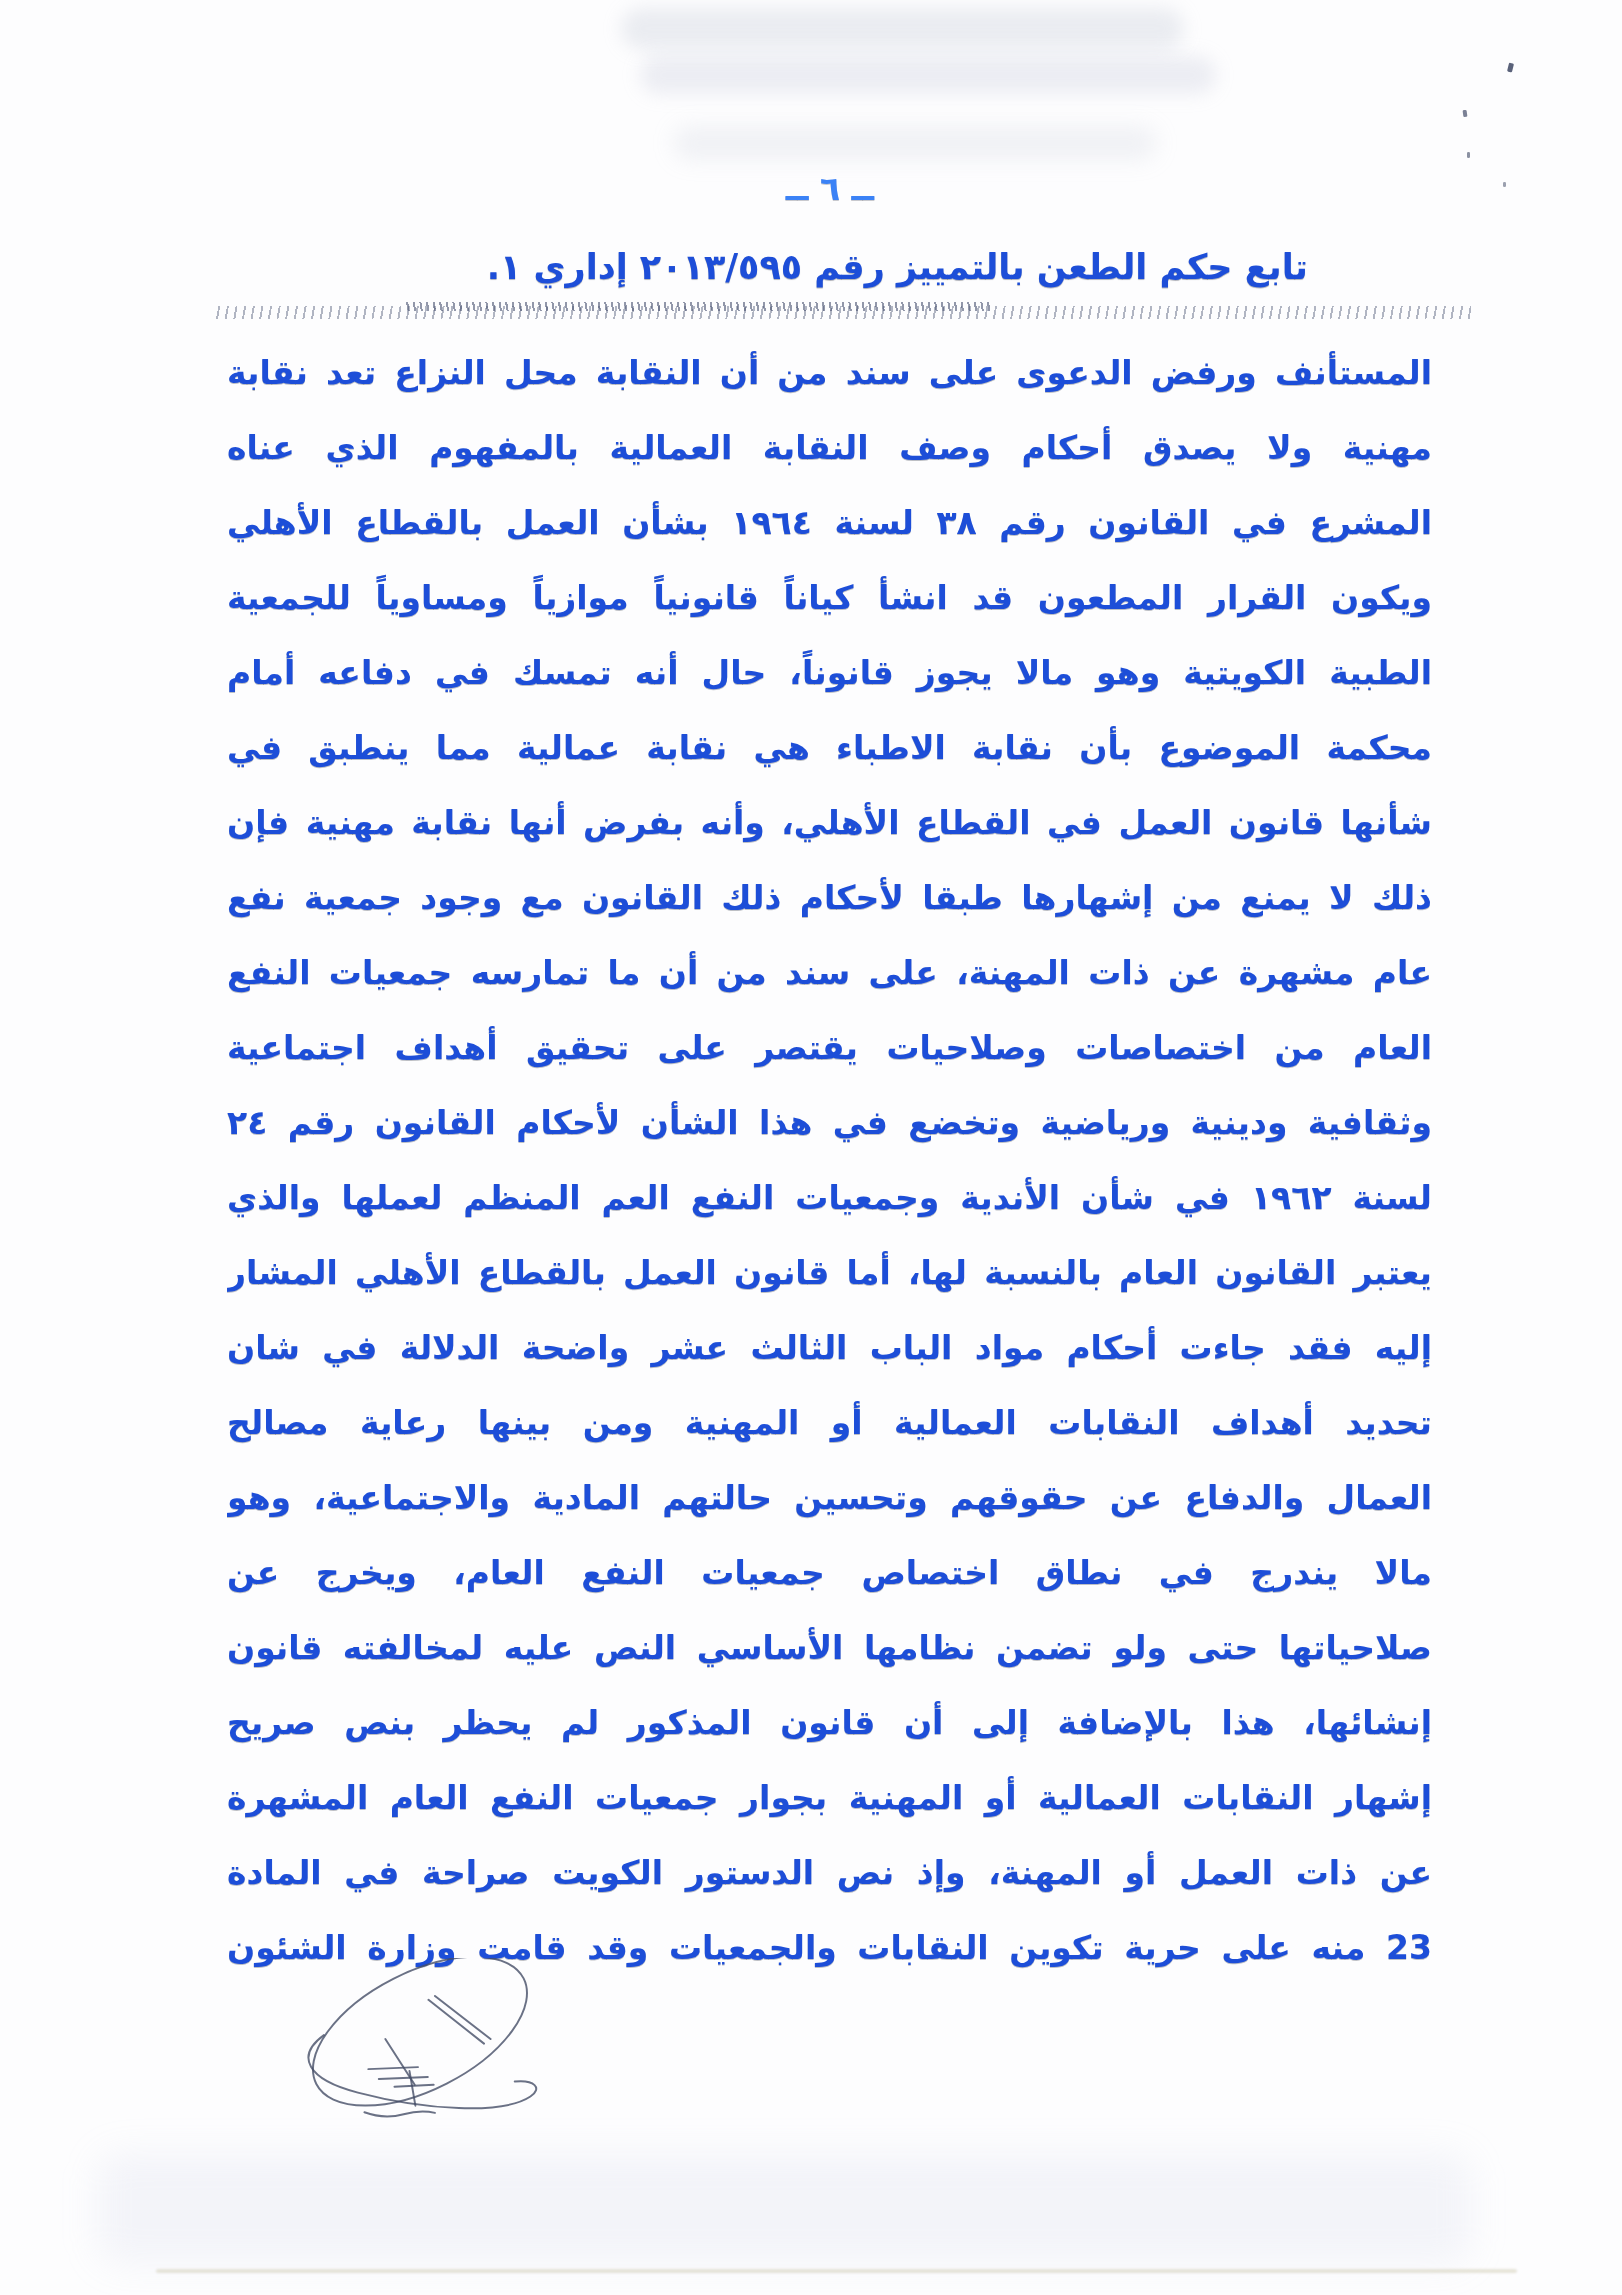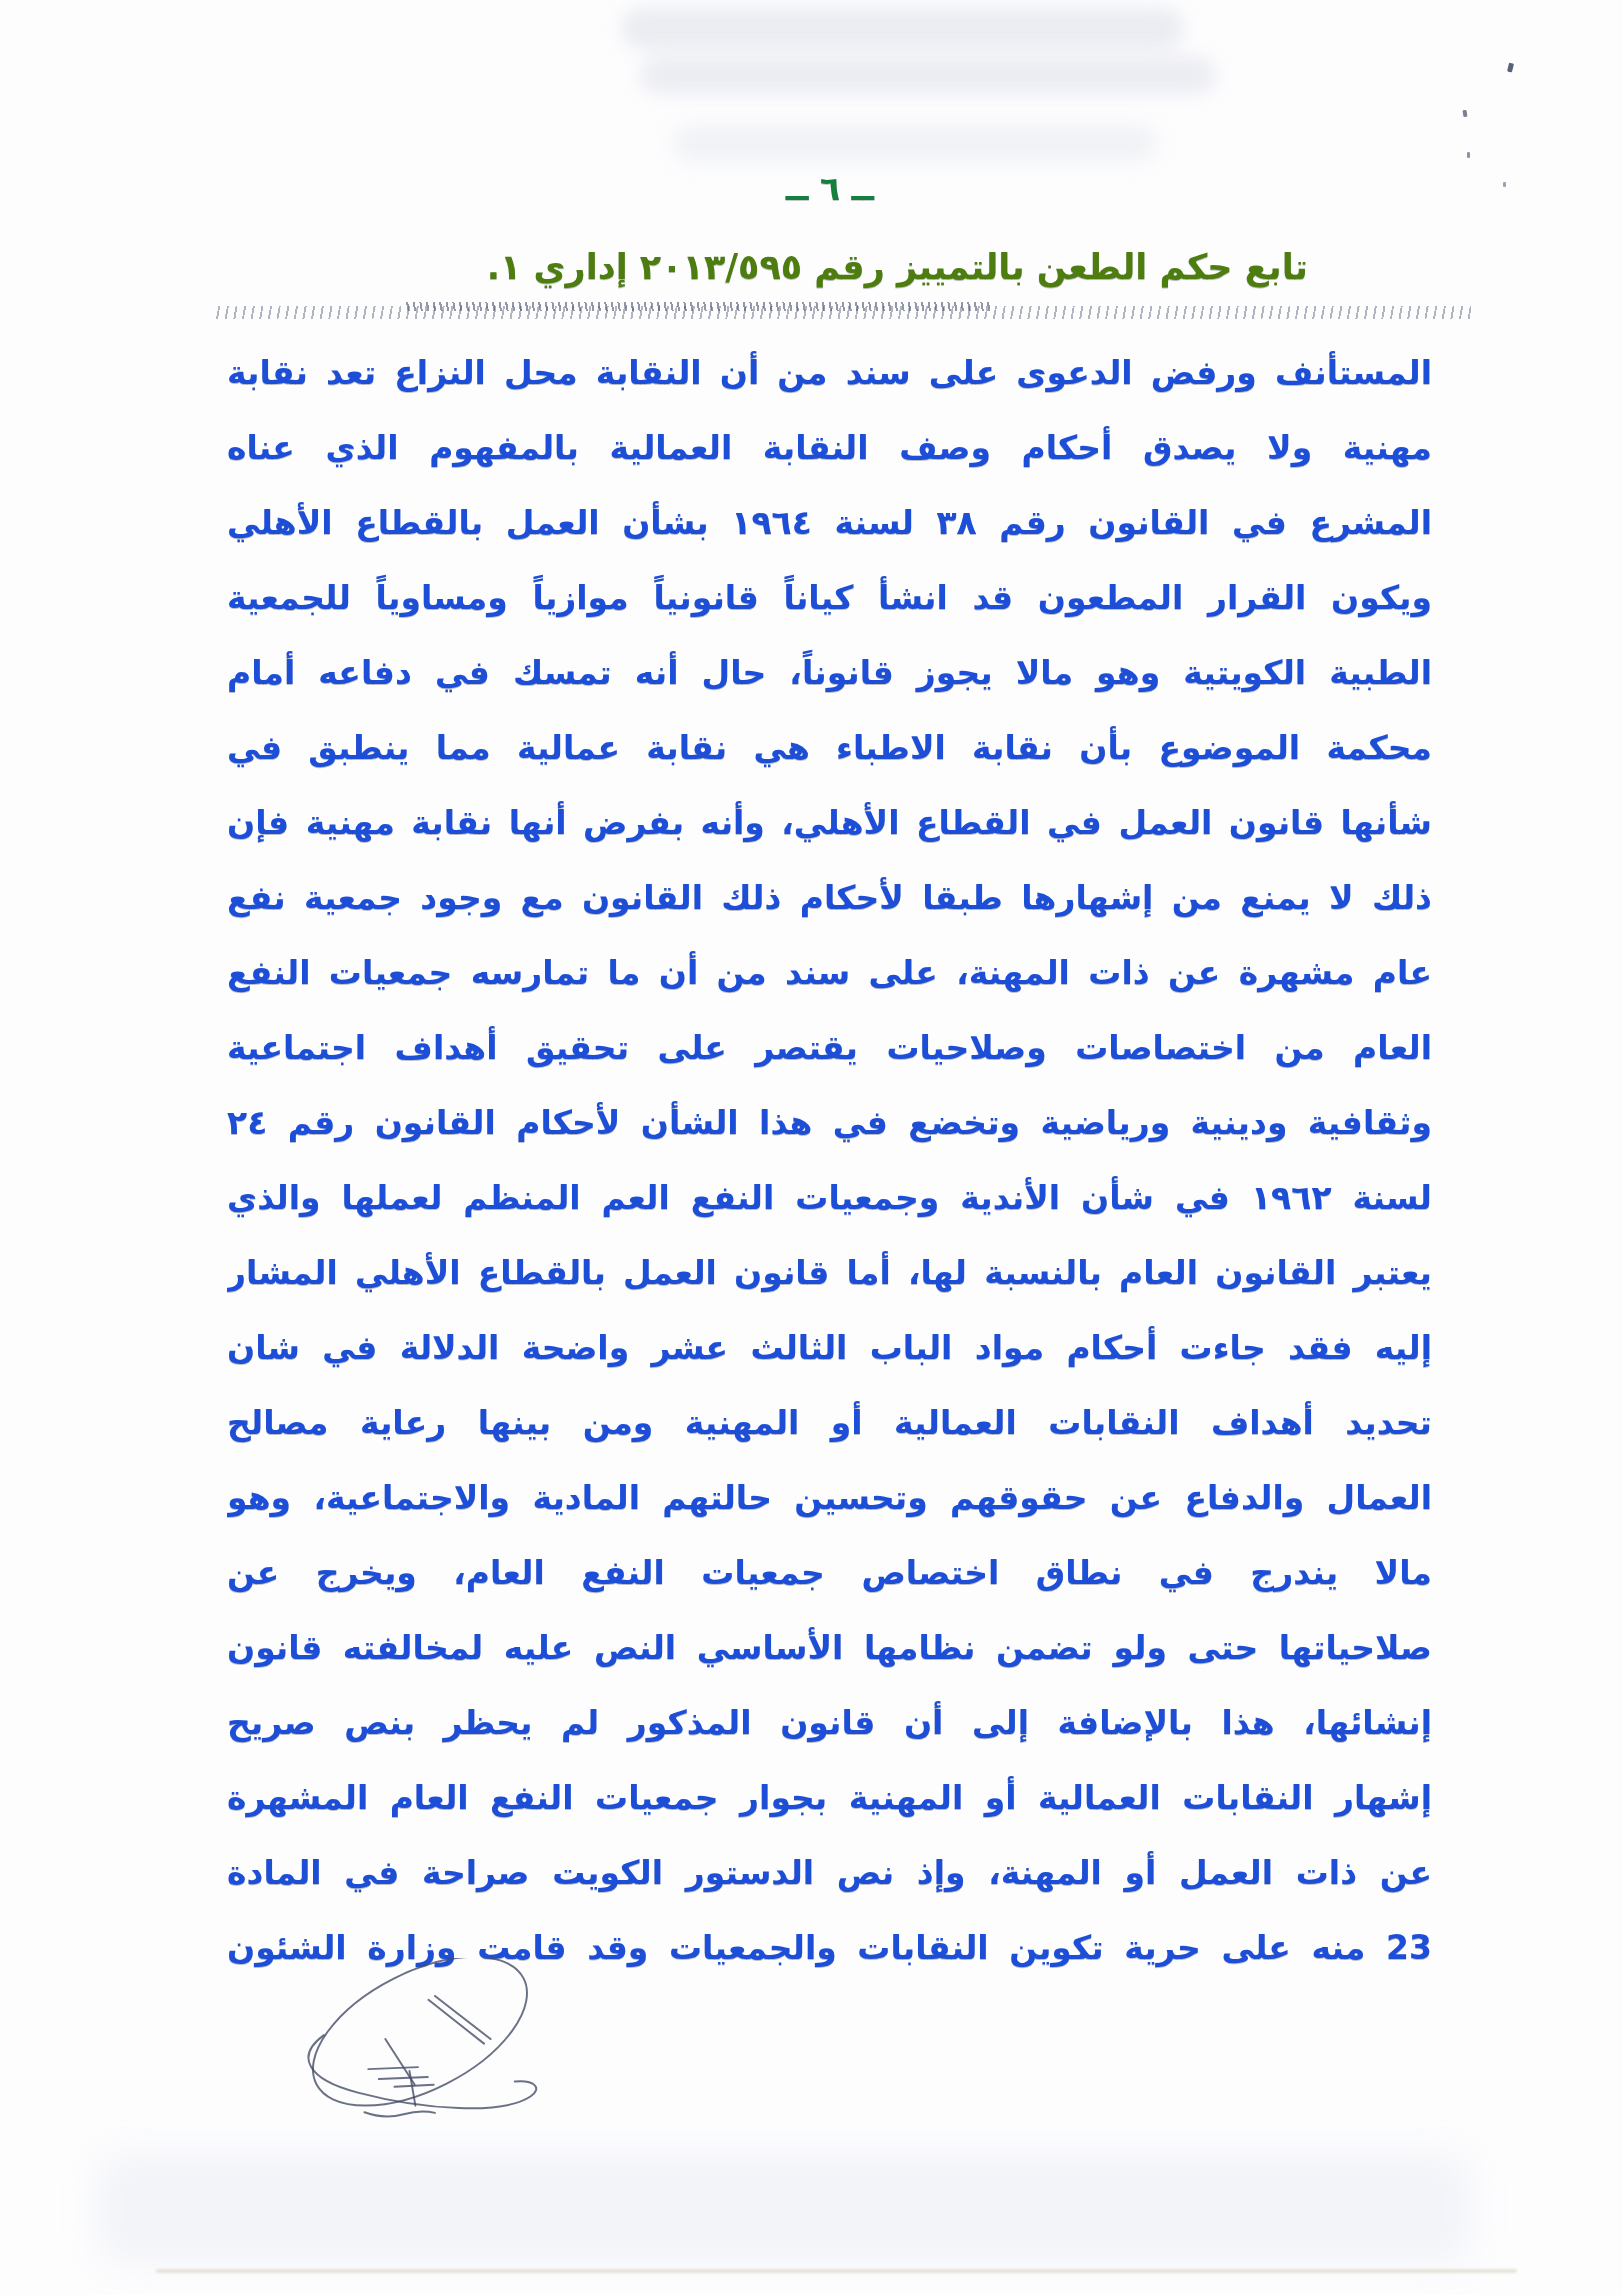--- a/index.html
+++ b/index.html
@@ -22,27 +22,27 @@
   
   .speck{position:absolute;background:#5a627a;border-radius:1.3px;pointer-events:none;}
   .sp1{left:1509px;top:63px;width:4.6px;height:9.2px;transform:rotate(14deg);}
   .sp2{left:1464px;top:110px;width:3.9px;height:7.2px;transform:rotate(-8deg);opacity:.8;}
   .sp3{left:1468px;top:152px;width:3.3px;height:5.9px;opacity:.7;}
   .sp4{left:1504px;top:182px;width:3.3px;height:5.2px;opacity:.6;}
   
   .page-number{
     position:absolute;left:39px;right:0;top:169px;
     text-align:center;
-    font-size:33px;font-weight:700;color:#15803d;
+    font-size:33px;font-weight:700;color:#3b82f6;
     text-shadow:0 0.7px 0 rgba(43,49,64,.25);
   }
   
   .header-line{
     position:absolute;right:314px;top:247px;
-    font-size:35px;font-weight:700;color:#4d7c0f;
+    font-size:35px;font-weight:700;color:#1d4ed8;
     letter-spacing:0.7px;
     text-shadow:0 0.7px 0.7px rgba(37,43,59,.35);
     white-space:nowrap;
   }
   
   .dash-band{
     position:absolute;left:216px;right:151px;top:306px;height:13px;
     background:repeating-linear-gradient(100deg,
       rgba(88,98,126,0) 0 3.3px,
       rgba(88,98,126,0.55) 3.3px 5.2px,

